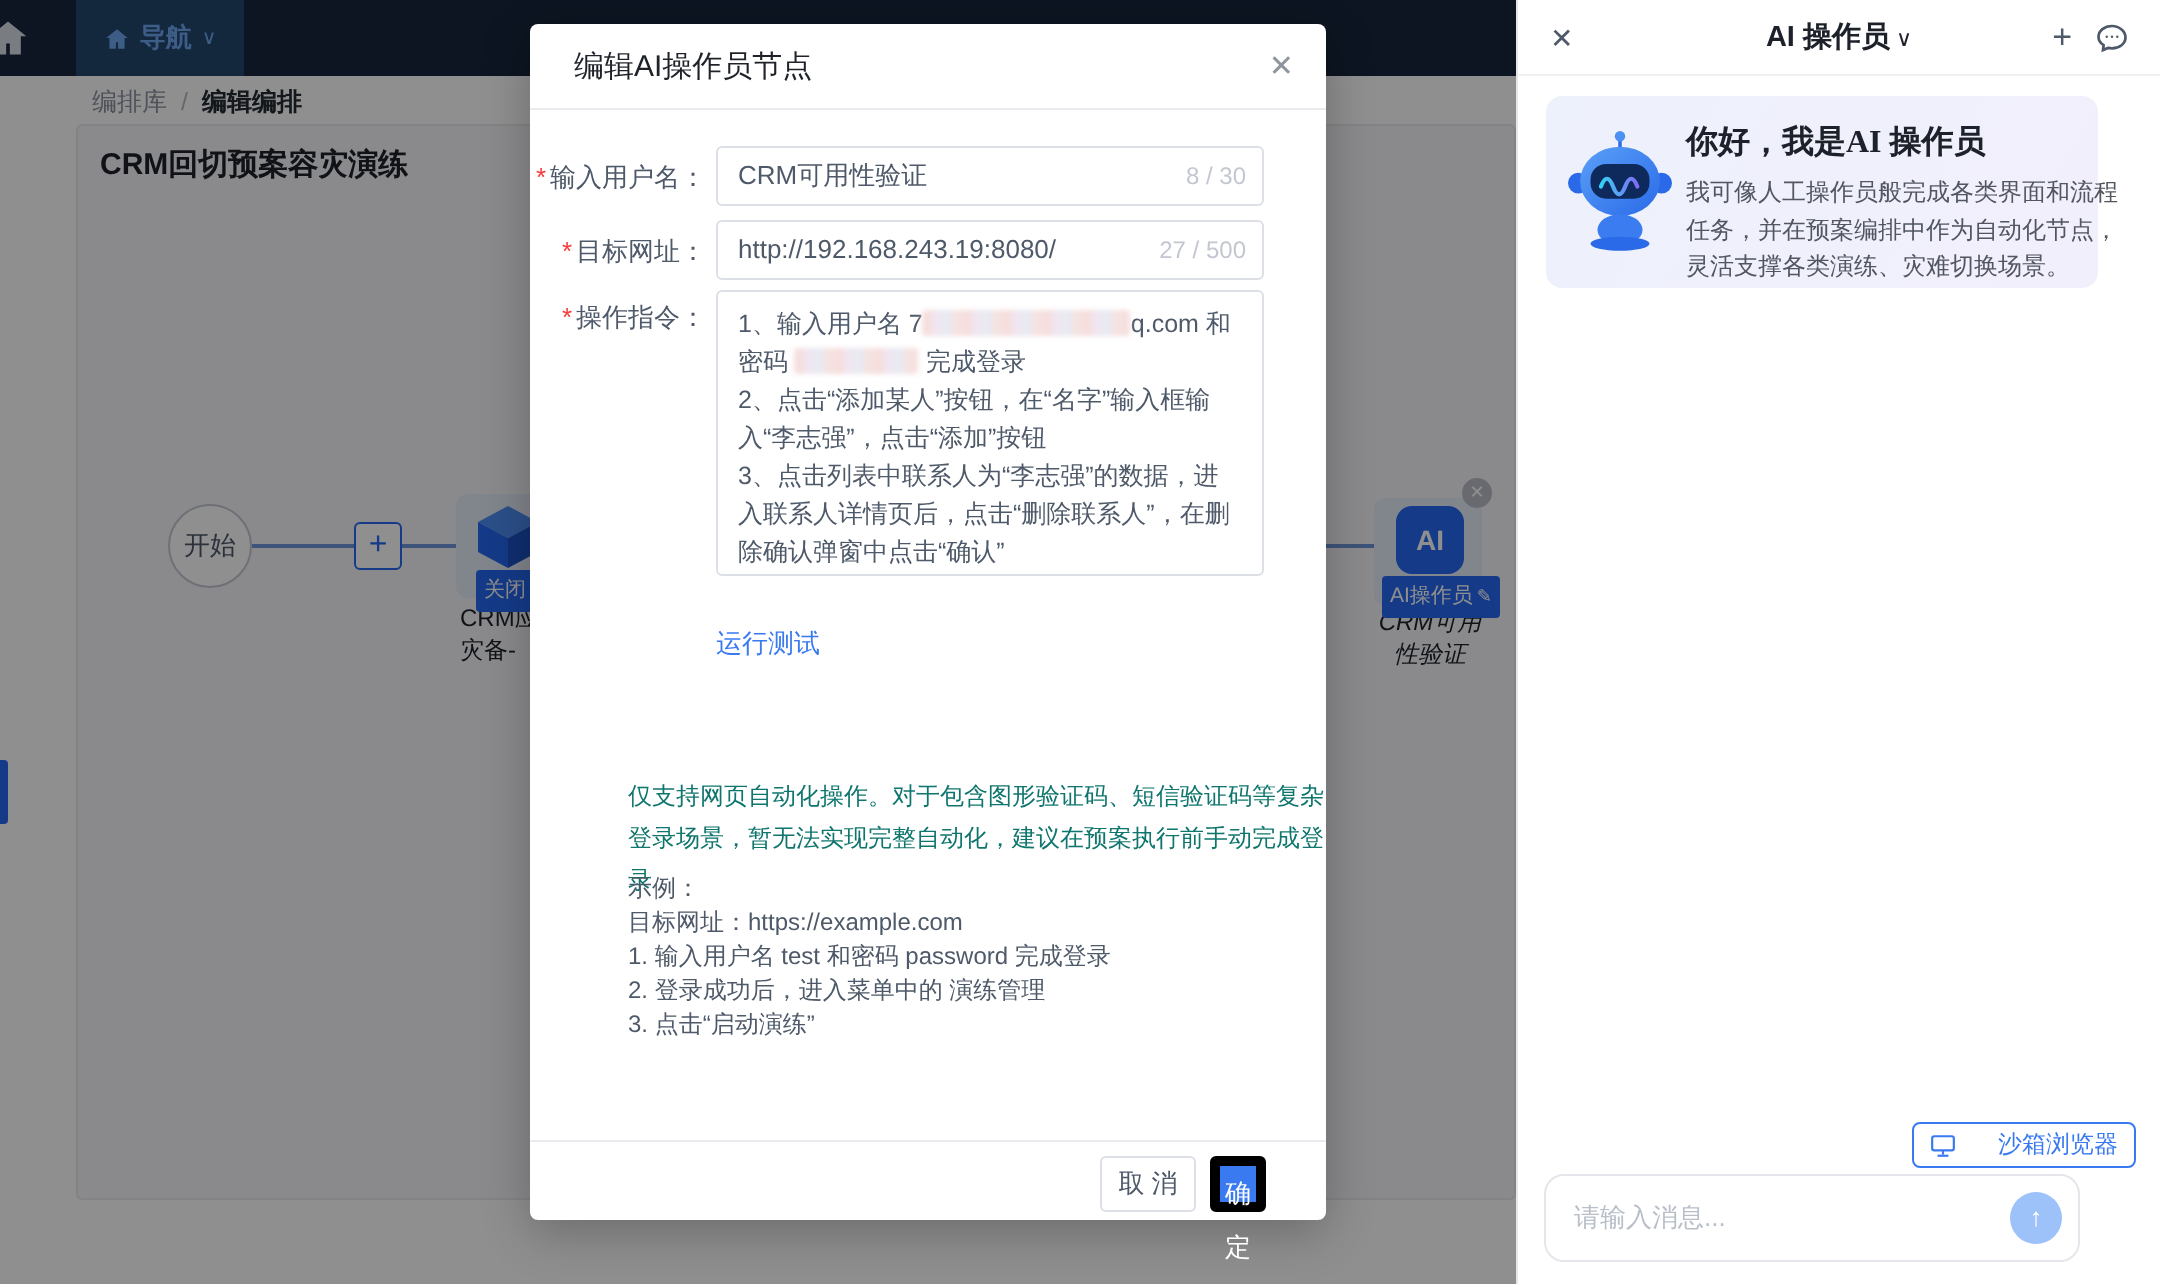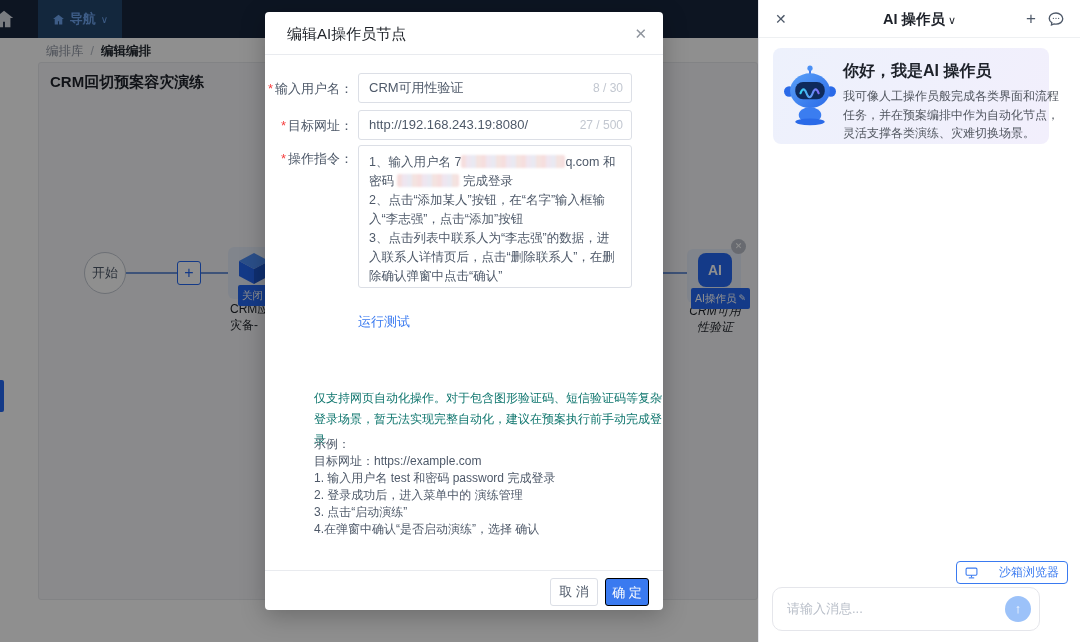--- a/index.html
+++ b/index.html
@@ -69,32 +69,32 @@
   .chk-box { flex:0 0 14px; width:14px; height:14px; margin-top:3px; border:1px solid #c9cdd4; border-radius:2px; background:#fff; cursor:pointer; }
   .chk-label { font-size:12px; line-height:20px; color:#4e5969; }
 
   .note { position:absolute; left:49px; top:376px; width:350px; font-size:12px; line-height:21px; color:#0f766e; }
   .example { position:absolute; left:49px; top:424px; font-size:12px; line-height:17px; color:#4e5969; }
   .example div { white-space:nowrap; }
 
   .modal-footer { position:absolute; left:0; bottom:0; width:100%; height:40px; border-top:1px solid #e9ebef; }
   .btn { position:absolute; top:7px; height:28px; border-radius:3px; font-size:13px; text-align:center; line-height:26px; cursor:pointer; }
   .btn-cancel { left:285px; width:48px; background:#fff; border:1px solid #dcdfe6; color:#4e5969; }
-  .btn-confirm { left:340px; width:44px; background:#3a7af0; border:1px solid #000000; color:#fff; line-height:27px; }
+  .btn-confirm { left:340px; width:28px; background:#3a7af0; border:5px solid #000000; color:#fff; line-height:27px; }
 
   
   .panel { position:absolute; left:758px; top:0; width:322px; height:642px; background:#fff; border-left:1px solid #e5e6eb; z-index:60; }
   .panel-header { position:absolute; left:0; top:0; width:100%; height:38px; border-bottom:1px solid #eef0f2; }
   .panel-close { position:absolute; left:16px; top:0; line-height:38px; font-size:14px; color:#4e5969; cursor:pointer; }
   .panel-title { position:absolute; left:0; top:0; width:100%; text-align:center; line-height:38px; font-size:14.5px; font-weight:bold; color:#1d2129; cursor:pointer; }
   .panel-title .chev { font-size:11px; font-weight:normal; margin-left:3px; }
   .panel-plus { position:absolute; right:44px; top:0; line-height:38px; font-size:17px; color:#4e5969; cursor:pointer; }
   .panel-chat { position:absolute; right:15px; top:10px; width:18px; height:18px; color:#4e5969; cursor:pointer; }
 
-  .welcome-card { position:absolute; left:14px; top:48px; width:276px; height:96px; border-radius:8px; background:linear-gradient(120deg,#edf1fc 0%,#f2effc 100%); }
+  .welcome-card { position:absolute; left:14px; top:48px; width:276px; height:96px; border-radius:8px; background:linear-gradient(120deg,#edf1fc 0%,#f2effc 100%);font-family:Liberation Serif, serif; }
   .robot { position:absolute; left:11px; top:16px; width:52px; height:62px; }
   .welcome-title { position:absolute; left:70px; top:13px; font-size:16px; font-weight:bold; color:#1d2129; }
   .welcome-desc { position:absolute; left:70px; top:39px; width:216px; font-size:12px; line-height:18.5px; color:#51565f; }
 
   .sandbox-btn { position:absolute; right:12px; top:561px; height:23px; padding:0 8px; border:1px solid #3a7af0; border-radius:4px; color:#3a7af0; font-size:12px; display:flex; align-items:center; gap:21px; background:#fff; cursor:pointer; }
   .chat-input { position:absolute; left:13px; top:587px; width:268px; height:44px; border:1px solid #e5e6eb; border-radius:10px; background:#fff; }
   .chat-placeholder { position:absolute; left:14px; top:0; line-height:42px; font-size:13px; color:#b9bfc9; }
   .send-btn { position:absolute; right:8px; top:8px; width:26px; height:26px; border-radius:50%; background:#9cc2f9; color:#fff; font-size:13px; line-height:26px; text-align:center; cursor:pointer; }
 </style>
 </head>
@@ -202,21 +202,20 @@
 
 
     <div class="note">仅支持网页自动化操作。对于包含图形验证码、短信验证码等复杂登录场景，暂无法实现完整自动化，建议在预案执行前手动完成登录</div>
 
     <div class="example">
       <div>示例：</div>
       <div>目标网址：https://example.com</div>
       <div>1. 输入用户名 test 和密码 password 完成登录</div>
       <div>2. 登录成功后，进入菜单中的 演练管理</div>
       <div>3. 点击“启动演练”</div>
-      <div>4.在弹窗中确认“是否启动演练”，选择 确认</div>
     </div>
 
     <div class="modal-footer">
       <div class="btn btn-cancel">取 消</div>
       <div class="btn btn-confirm">确 定</div>
     </div>
   </div>
 
   <div class="panel">
     <div class="panel-header">

